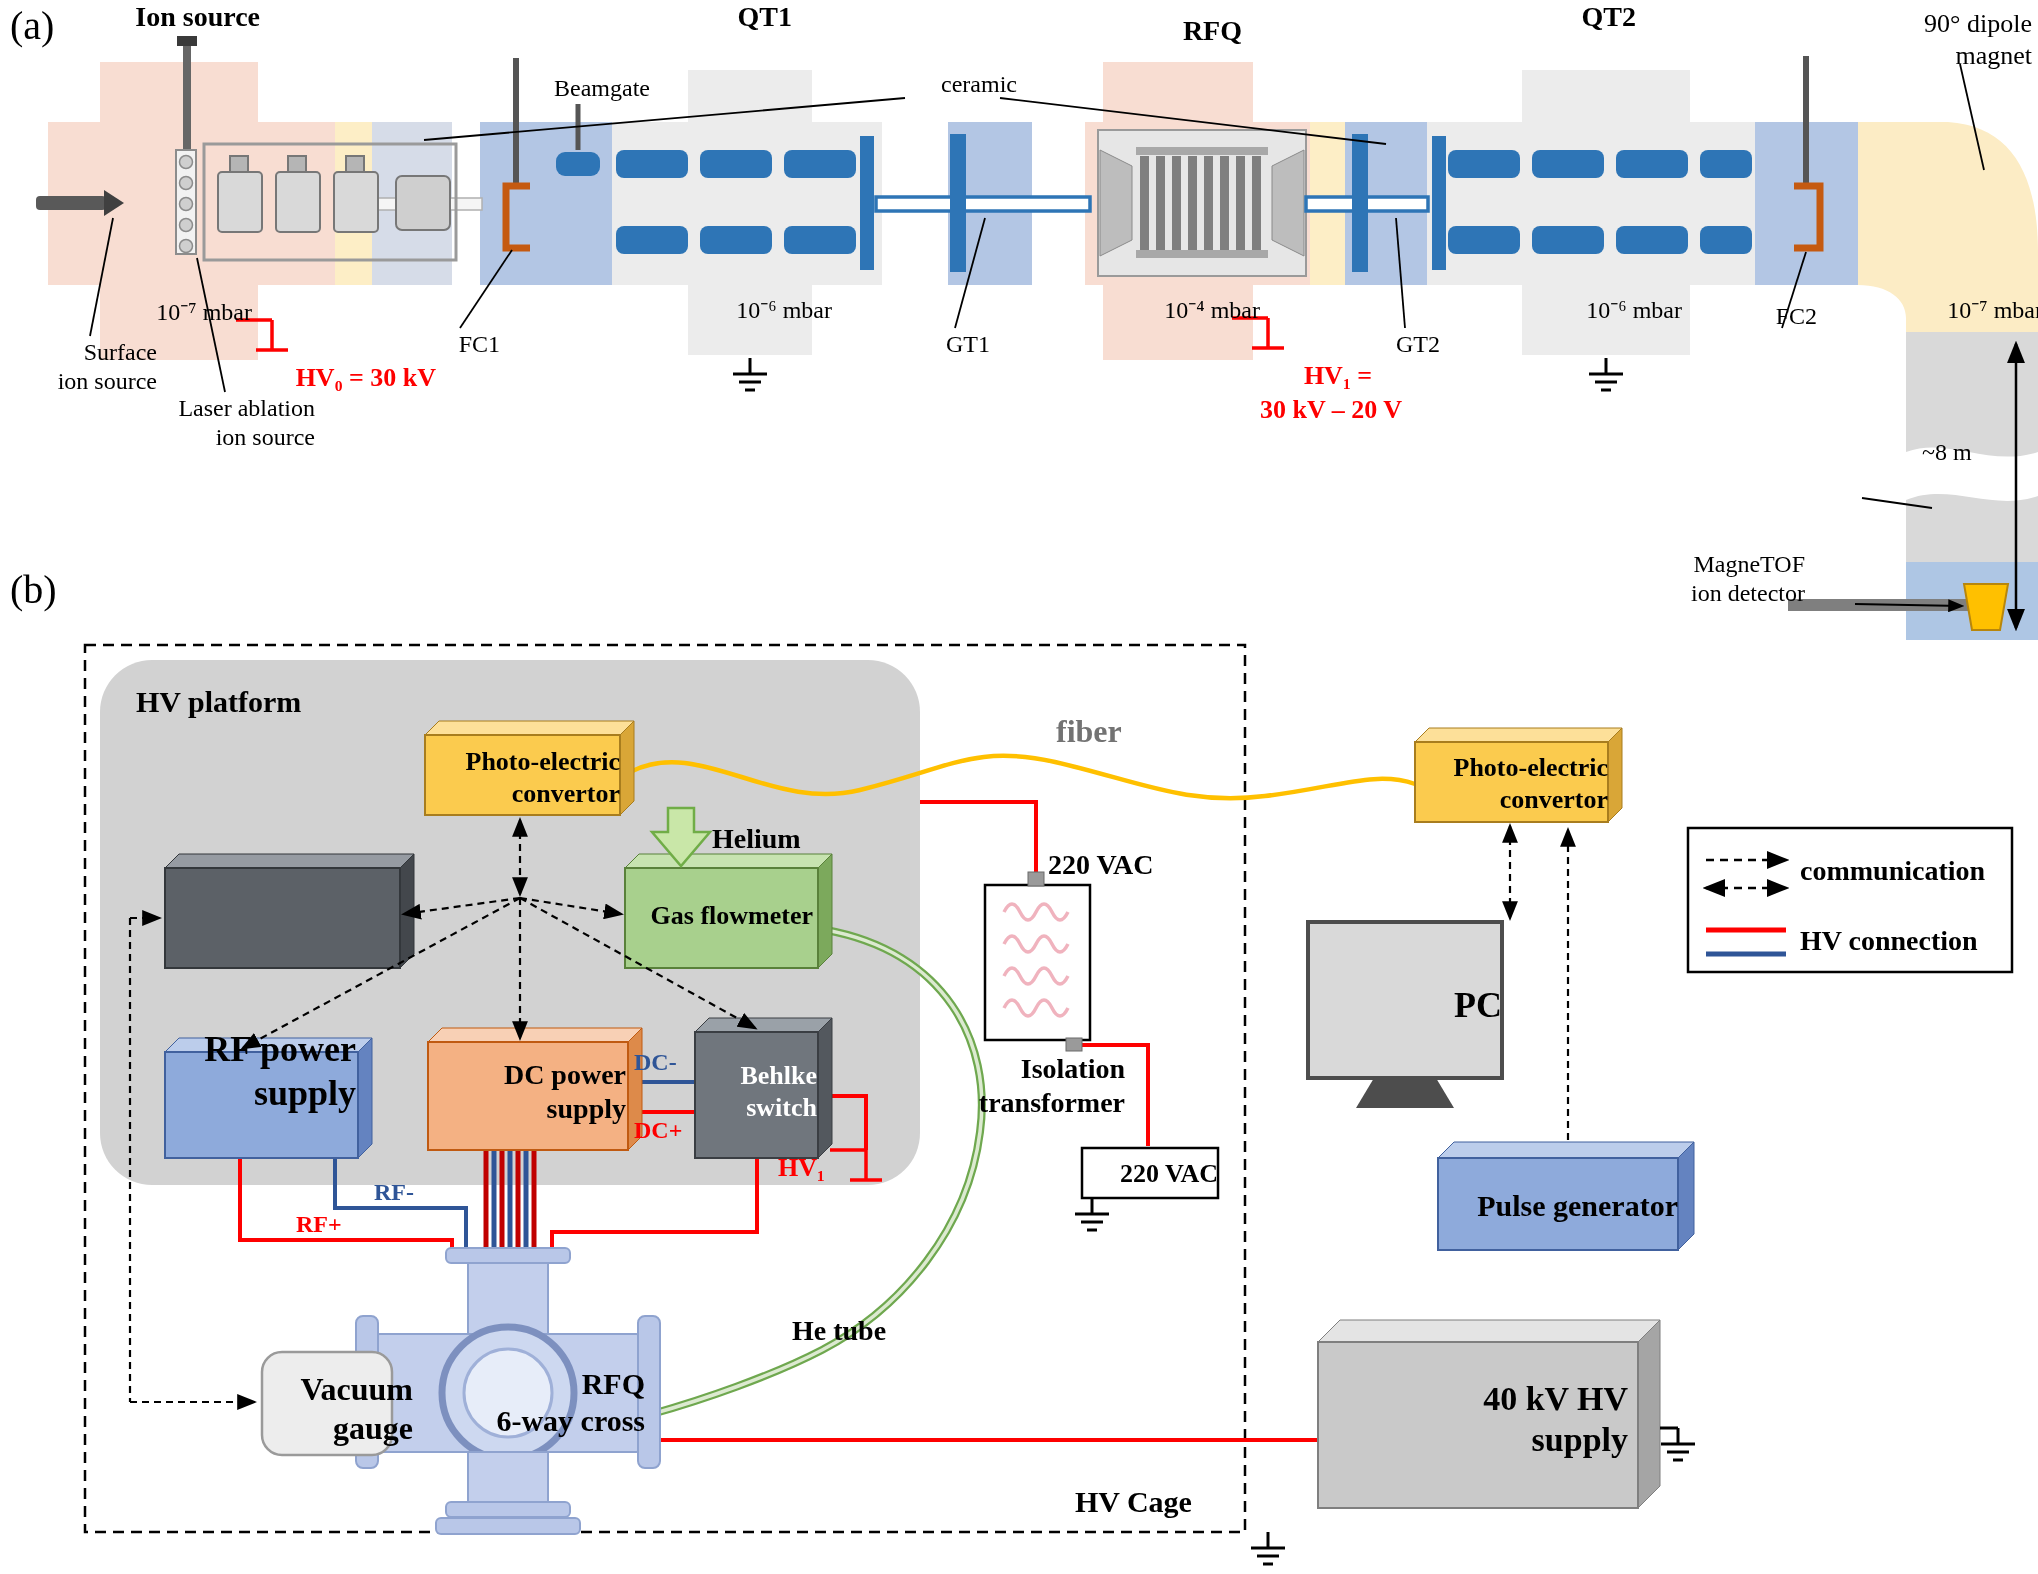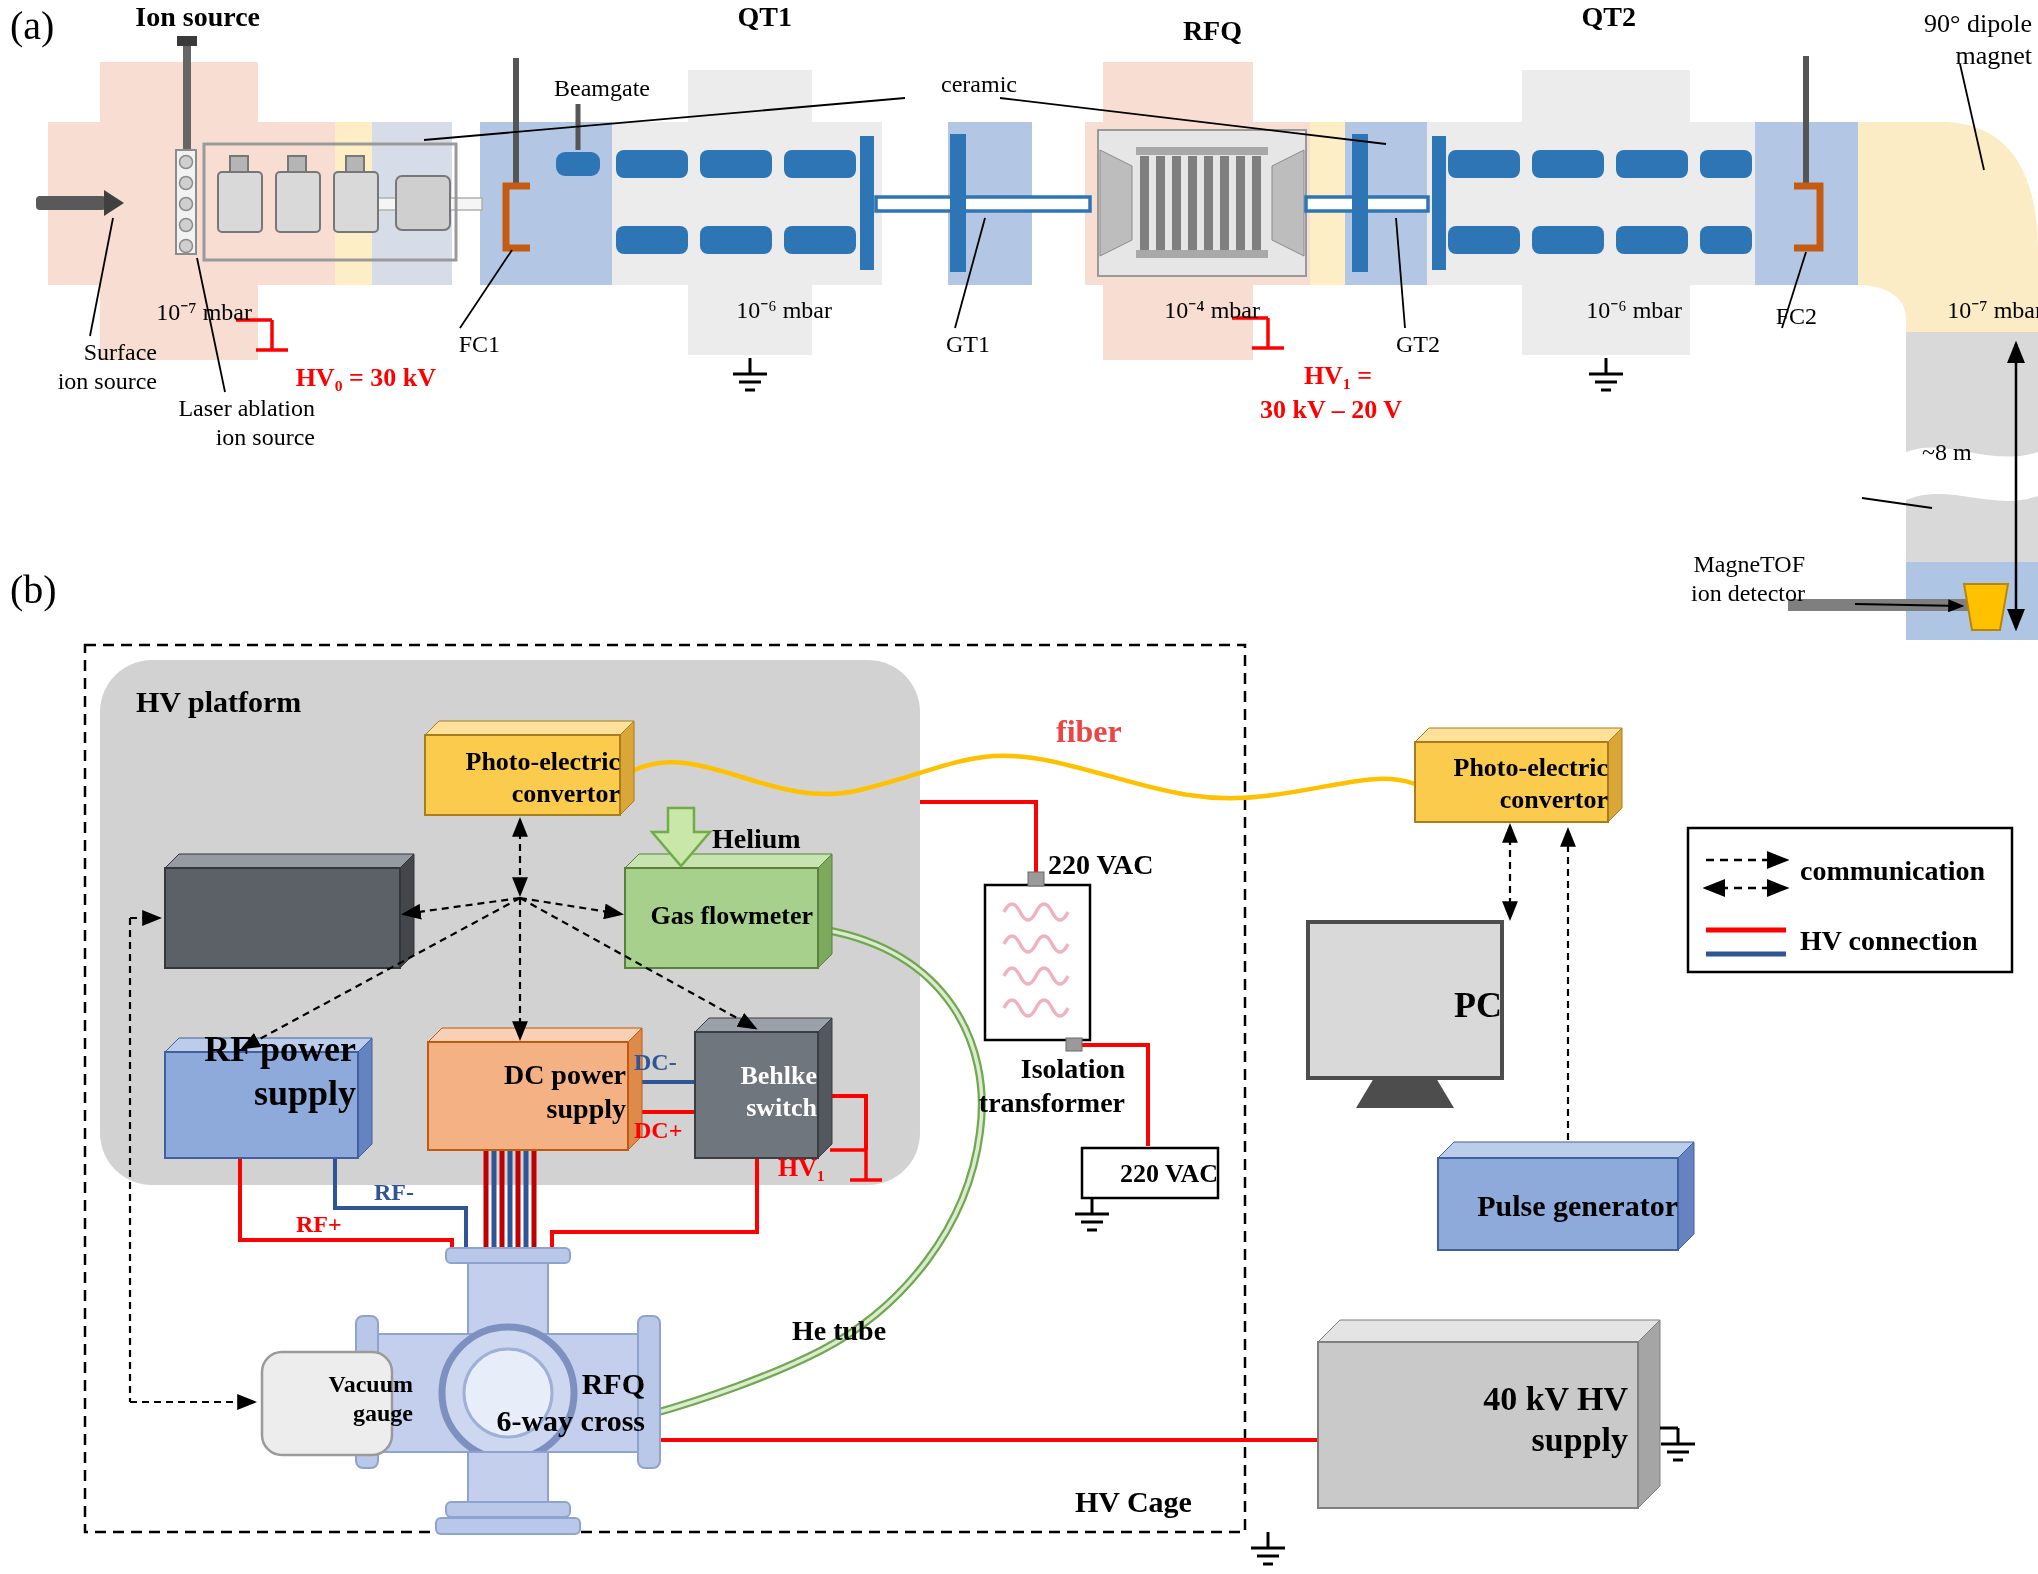--- a/index.html
+++ b/index.html
@@ -6,21 +6,21 @@
   body{background:#fff}
   #fig{position:relative;width:2038px;height:1574px;background:#fff;
        font-family:"Liberation Serif",serif;overflow:hidden}
   #fig svg.layer{position:absolute;left:0;top:0;z-index:1}
   .t{position:absolute;z-index:2;color:#000;line-height:1.22;font-size:24px;white-space:nowrap}
   .c{text-align:right}
   .b{font-weight:bold}
   .red{color:#fe0000}
   .blu{color:#2f5597}
   .wht{color:#fff}
-  .org{color:#ef4444}
+  .org{color:#737373}
   .ln{display:block}
 </style>
 </head>
 <body>
 
 <div id="fig">
 
 <svg class="layer" width="2038" height="1574" viewBox="0 0 2038 1574" xmlns="http://www.w3.org/2000/svg">
 <defs>
   <marker id="arr" viewBox="0 0 10 8" refX="8.5" refY="4" markerWidth="9" markerHeight="7.2" orient="auto-start-reverse">
@@ -401,21 +401,21 @@
 </div>
 <div class="t b org" style="left:1056px;top:712px;font-size:32px">fiber</div>
 <div class="t b" style="left:1800px;top:854px;font-size:28px">communication</div>
 <div class="t b" style="left:1800px;top:924px;font-size:28px">HV connection</div>
 <div class="t c b" style="left:1438px;top:1188px;width:240px;font-size:30px">Pulse generator</div>
 <div class="t c b" style="left:1328px;top:1378px;width:300px;font-size:34px">
   <span class="ln">40 kV HV</span>
       <span class="ln">supply</span>
 </div>
 <div class="t b" style="left:792px;top:1314px;font-size:28px">He tube</div>
-<div class="t c b" style="left:264px;top:1370px;width:149px;font-size:24px">
+<div class="t c b" style="left:264px;top:1370px;width:149px;font-size:32px">
   <span class="ln">Vacuum</span>
       <span class="ln">gauge</span>
 </div>
 <div class="t c b" style="left:445px;top:1366px;width:200px;font-size:30px">
   <span class="ln">RFQ</span>
       <span class="ln">6-way cross</span>
 </div>
 <div class="t b" style="left:1075px;top:1484px;font-size:30px">HV Cage</div>
 
 </div>

